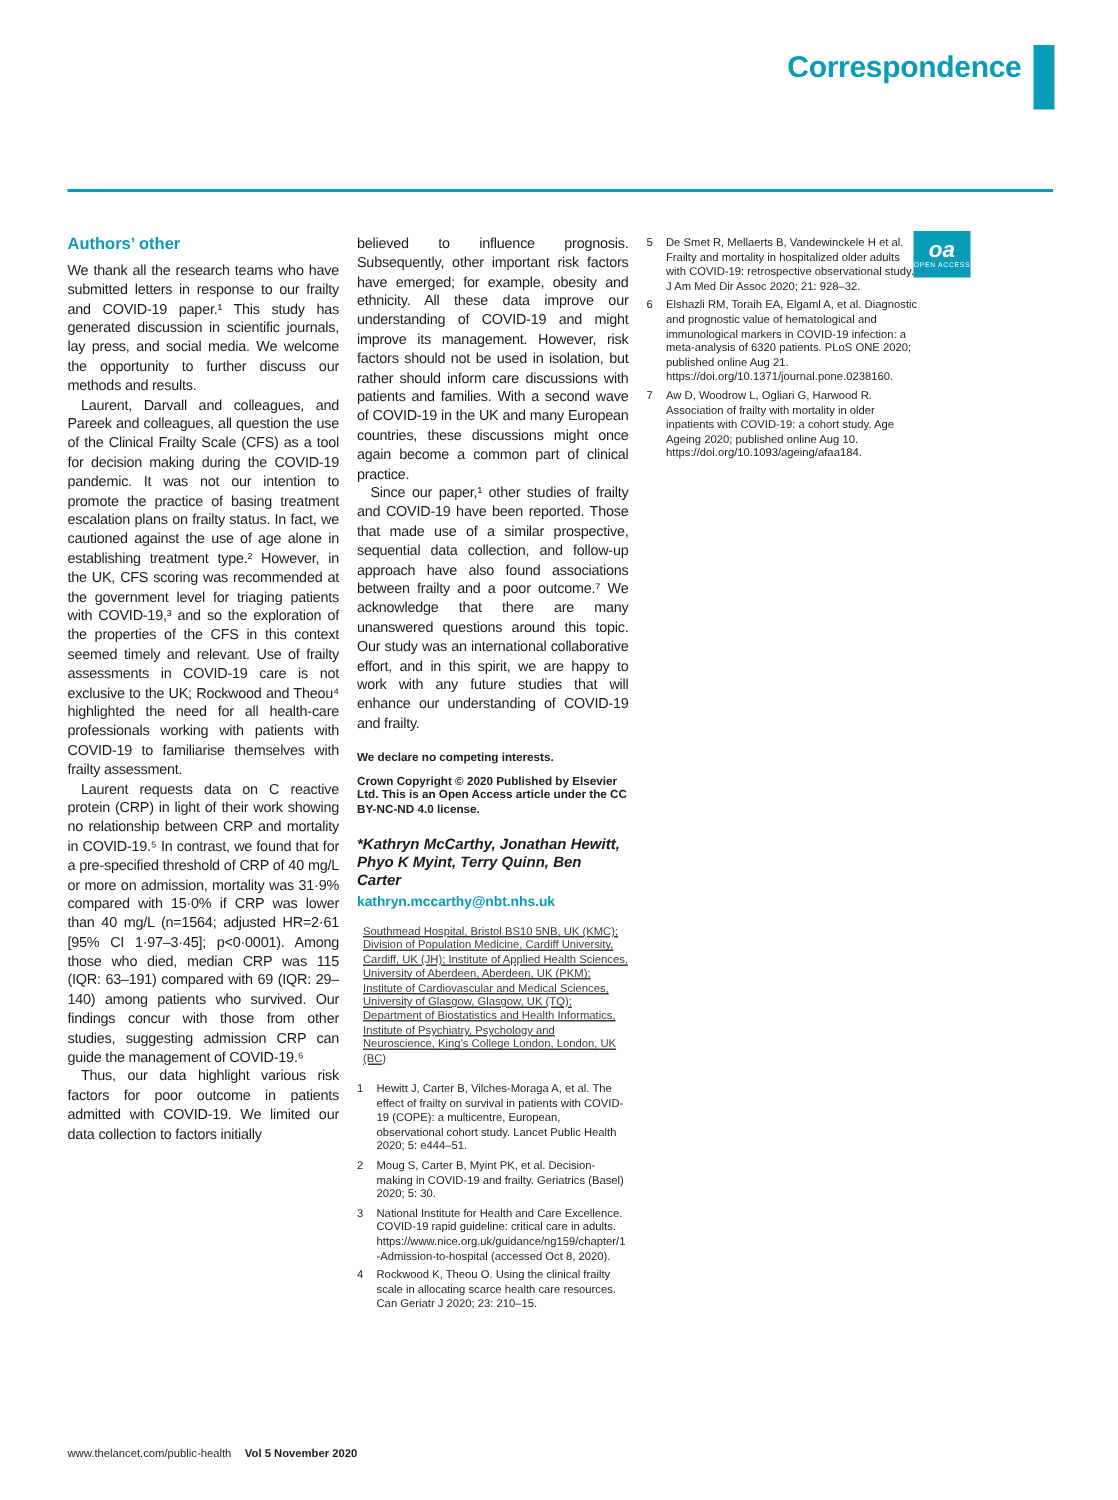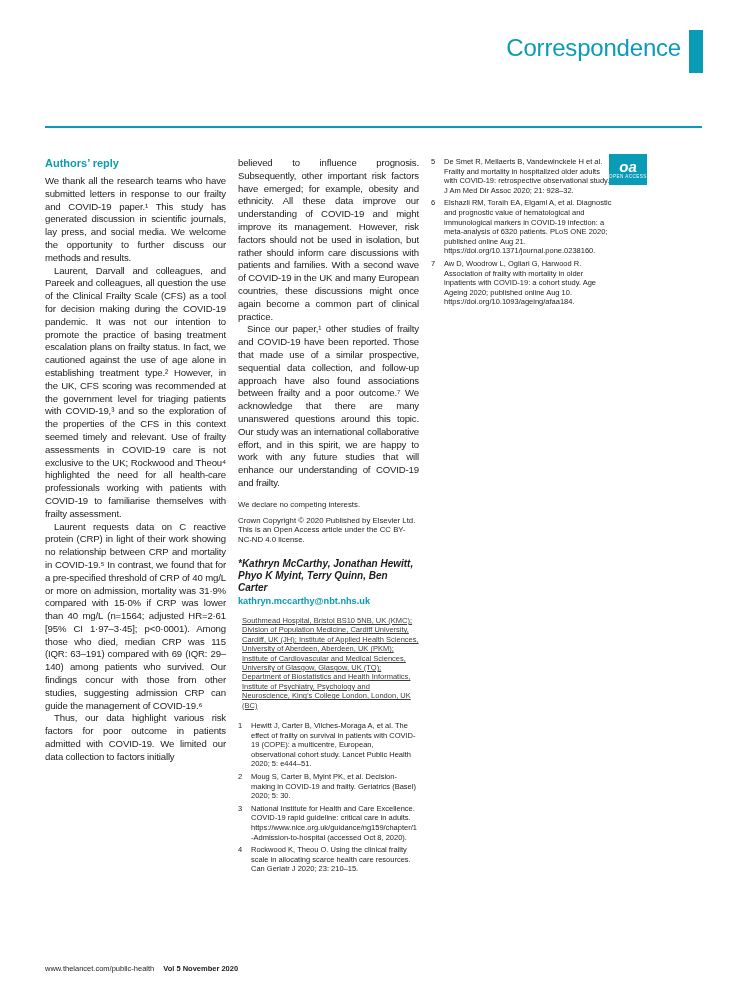--- a/index.html
+++ b/index.html
@@ -8,21 +8,21 @@
   body {
     width:745px; height:1000px; position:relative; overflow:hidden;
     background:#ffffff; font-family:"Liberation Sans", sans-serif; color:var(--ink);
   }
   .page { position:absolute; inset:0; }
 
   
   .corner-block { position:absolute; top:30px; left:689px; width:14px; height:43px; background:var(--accent); }
   .section-title {
     position:absolute; top:34px; right:64px; margin:0;
-    font-size:24px; font-weight:normal; color:var(--accent); letter-spacing:-0.2px;
+    font-size:20px; font-weight:bold; color:var(--accent); letter-spacing:-0.2px;
   }
   .header-rule { position:absolute; top:126px; left:45px; width:657px; height:2px; background:var(--accent); }
 
   
   .oa-badge {
     position:absolute; left:609px; top:154px; width:38px; height:31px;
     background:var(--accent); color:#ffffff;
     display:flex; flex-direction:column; align-items:center; justify-content:center;
   }
   .oa-main { font-size:15px; font-weight:bold; font-style:italic; line-height:15px; }
@@ -37,21 +37,21 @@
 
   .article-title { margin:0 0 5px 0; font-size:11px; font-weight:bold; color:var(--accent); line-height:13px; }
 
   .body {
     margin:0; font-size:9.6px; line-height:12.8px; text-align:justify;
     letter-spacing:-0.15px; color:var(--ink);
     hyphens:auto; -webkit-hyphens:auto;
   }
   .indent { text-indent:9px; }
 
-  .smallnote { margin:10px 0 0 0; font-size:7.8px; line-height:9.8px; color:var(--ink); }
+  .smallnote { margin:10px 0 0 0; font-size:7.8px; line-height:9.8px; color:var(--ink);font-weight:bold; }
   .smallnote + .smallnote { margin-top:6px; }
 
   .authors { margin:13px 0 0 0; font-size:10px; font-weight:bold; font-style:italic; line-height:12px; color:var(--ink); }
   .email { margin:1px 0 0 0; font-size:9.2px; font-weight:bold; color:var(--accent); line-height:12px; cursor:pointer; }
 
   .affiliations { margin:9px 0 0 4px; font-size:7.5px; line-height:9.4px; color:var(--ink-soft);text-decoration:underline; }
 
   .refs { margin:11px 0 0 0; padding:0; list-style:none; }
   .col-3 .refs { margin-top:0; }
   .ref { display:flex; margin:0 0 3px 0; }
@@ -74,21 +74,21 @@
   <div class="header-rule"></div>
 
   <div class="oa-badge">
     <span class="oa-main">oa</span>
     <span class="oa-caption">OPEN ACCESS</span>
   </div>
 
   <div class="columns">
 
     <div class="col col-1">
-      <h2 class="article-title">Authors’ reply</h2>
+      <h2 class="article-title">Authors’ other</h2>
       <p class="body">We thank all the research teams who have submitted letters in response to our frailty and COVID-19 paper.¹ This study has generated discussion in scientific journals, lay press, and social media. We welcome the opportunity to further discuss our methods and results.</p>
       <p class="body indent">Laurent, Darvall and colleagues, and Pareek and colleagues, all question the use of the Clinical Frailty Scale (CFS) as a tool for decision making during the COVID-19 pandemic. It was not our intention to promote the practice of basing treatment escalation plans on frailty status. In fact, we cautioned against the use of age alone in establishing treatment type.² However, in the UK, CFS scoring was recommended at the government level for triaging patients with COVID-19,³ and so the exploration of the properties of the CFS in this context seemed timely and relevant. Use of frailty assessments in COVID-19 care is not exclusive to the UK; Rockwood and Theou⁴ highlighted the need for all health-care professionals working with patients with COVID-19 to familiarise themselves with frailty assessment.</p>
       <p class="body indent">Laurent requests data on C reactive protein (CRP) in light of their work showing no relationship between CRP and mortality in COVID-19.⁵ In contrast, we found that for a pre-specified threshold of CRP of 40 mg/L or more on admission, mortality was 31·9% compared with 15·0% if CRP was lower than 40 mg/L (n=1564; adjusted HR=2·61 [95% CI 1·97–3·45]; p&lt;0·0001). Among those who died, median CRP was 115 (IQR: 63–191) compared with 69 (IQR: 29–140) among patients who survived. Our findings concur with those from other studies, suggesting admission CRP can guide the management of COVID-19.⁶</p>
       <p class="body indent">Thus, our data highlight various risk factors for poor outcome in patients admitted with COVID-19. We limited our data collection to factors initially</p>
     </div>
 
     <div class="col col-2">
       <p class="body">believed to influence prognosis. Subsequently, other important risk factors have emerged; for example, obesity and ethnicity. All these data improve our understanding of COVID-19 and might improve its management. However, risk factors should not be used in isolation, but rather should inform care discussions with patients and families. With a second wave of COVID-19 in the UK and many European countries, these discussions might once again become a common part of clinical practice.</p>
       <p class="body indent">Since our paper,¹ other studies of frailty and COVID-19 have been reported. Those that made use of a similar prospective, sequential data collection, and follow-up approach have also found associations between frailty and a poor outcome.⁷ We acknowledge that there are many unanswered questions around this topic. Our study was an international collaborative effort, and in this spirit, we are happy to work with any future studies that will enhance our understanding of COVID-19 and frailty.</p>
 

